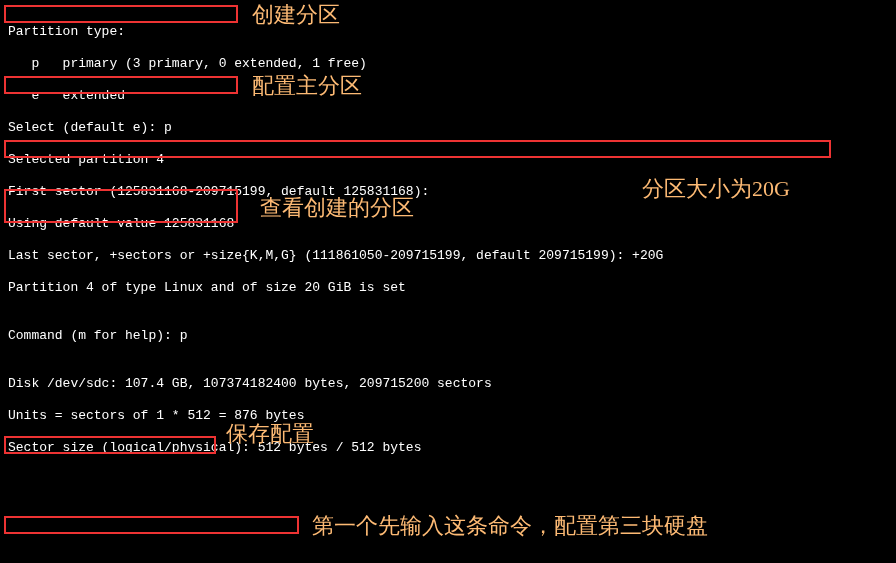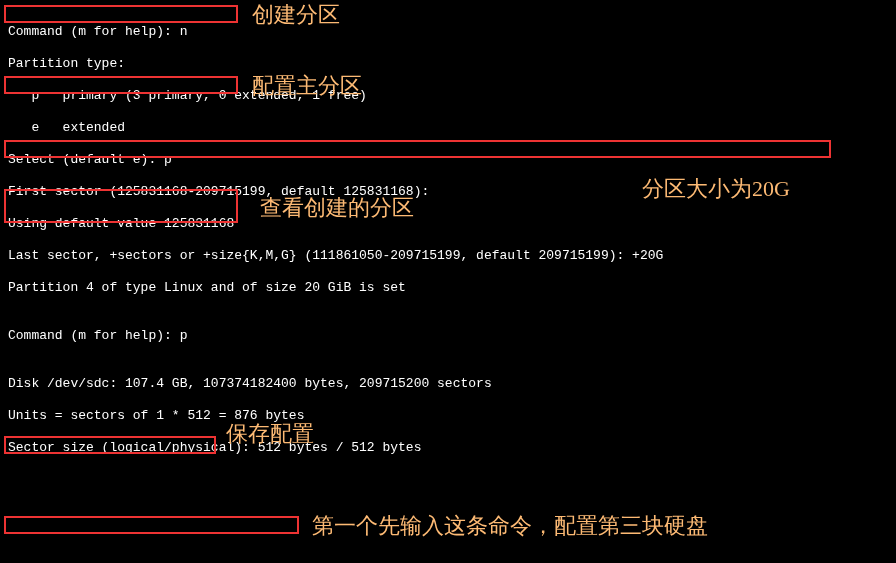--- a/index.html
+++ b/index.html
@@ -32,25 +32,25 @@
     font-family: Liberation Serif, serif;
     font-size: 22px;
     line-height: 24px;
     pointer-events: none;
   }
 </style>
 </head>
 <body>
 
 <div class="term">
-<div>Command (m for help): n</div>
 <div>Partition type:</div>
 <div>   p   primary (3 primary, 0 extended, 1 free)</div>
 <div>   e   extended</div>
 <div>Select (default e): p</div>
+<div>Selected partition 4</div>
 <div>First sector (125831168-209715199, default 125831168):</div>
 <div>Using default value 125831168</div>
 <div>Last sector, +sectors or +size{K,M,G} (111861050-209715199, default 209715199): +20G</div>
 <div>Partition 4 of type Linux and of size 20 GiB is set</div>
 <div></div>
 <div>Command (m for help): p</div>
 <div></div>
 <div>Disk /dev/sdc: 107.4 GB, 107374182400 bytes, 209715200 sectors</div>
 <div>Units = sectors of 1 * 512 = 876 bytes</div>
 <div>Sector size (logical/physical): 512 bytes / 512 bytes</div>

